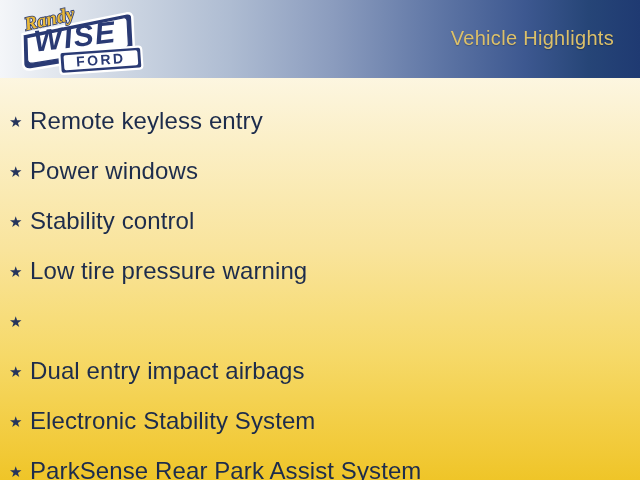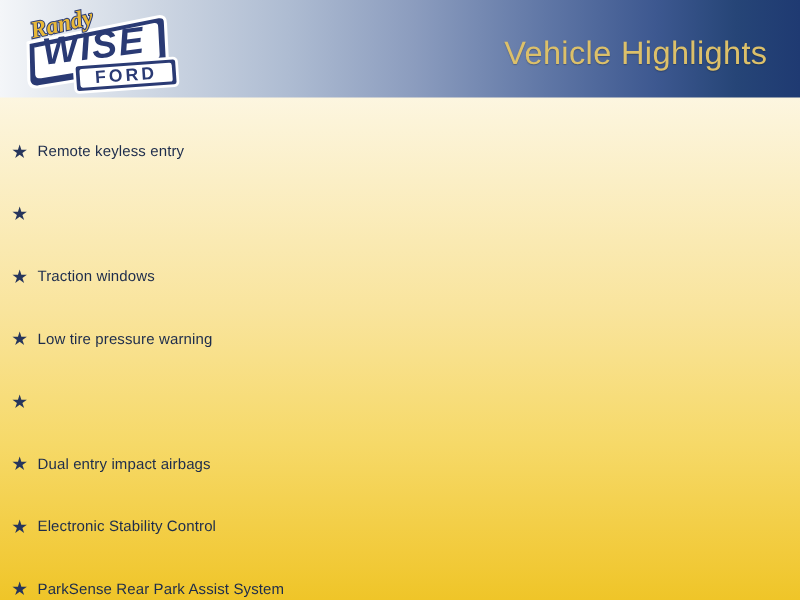--- a/index.html
+++ b/index.html
@@ -47,21 +47,21 @@
         #3d5890 82%,
         #264577 92%,
         #1f3a72 100%);
     overflow: hidden;
   }
 
   .header-title {
     position: absolute;
     right: 26px;
     top: 27px;
-    font-size: 26px;
+    font-size: 20px;
     letter-spacing: 0.3px;
     color: #dcc06a;
     white-space: nowrap;
     text-shadow: 0 1px 1px rgba(0,0,0,0.25);
   }
 
   
   .logo {
     position: absolute;
     left: 8px;
@@ -90,21 +90,21 @@
   }
   .star-bullet {
     flex: 0 0 auto;
     width: 21px;
     font-size: 15px;
     line-height: 1;
     color: #26355c;
     text-align: left;
   }
   .feature-label {
-    font-size: 12px;
+    font-size: 24px;
     color: #1d2c4c;
     letter-spacing: 0.1px;
     white-space: nowrap;
   }
 </style>
 </head>
 <body>
 
 <div class="page">
 
@@ -139,39 +139,40 @@
     <div class="header-title">Vehicle Highlights</div>
   </div>
 
   <ul class="feature-list">
     <li class="feature-item">
       <span class="star-bullet">★</span>
       <span class="feature-label">Remote keyless entry</span>
     </li>
     <li class="feature-item">
       <span class="star-bullet">★</span>
+      <span class="feature-label">Power windows</span>
     </li>
     <li class="feature-item">
       <span class="star-bullet">★</span>
-      <span class="feature-label">Traction windows</span>
+      <span class="feature-label">Stability control</span>
     </li>
     <li class="feature-item">
       <span class="star-bullet">★</span>
       <span class="feature-label">Low tire pressure warning</span>
     </li>
     <li class="feature-item">
       <span class="star-bullet">★</span>
     </li>
     <li class="feature-item">
       <span class="star-bullet">★</span>
       <span class="feature-label">Dual entry impact airbags</span>
     </li>
     <li class="feature-item">
       <span class="star-bullet">★</span>
-      <span class="feature-label">Electronic Stability Control</span>
+      <span class="feature-label">Electronic Stability System</span>
     </li>
     <li class="feature-item">
       <span class="star-bullet">★</span>
       <span class="feature-label">ParkSense Rear Park Assist System</span>
     </li>
   </ul>
 
 </div>
 
 </body></html>

